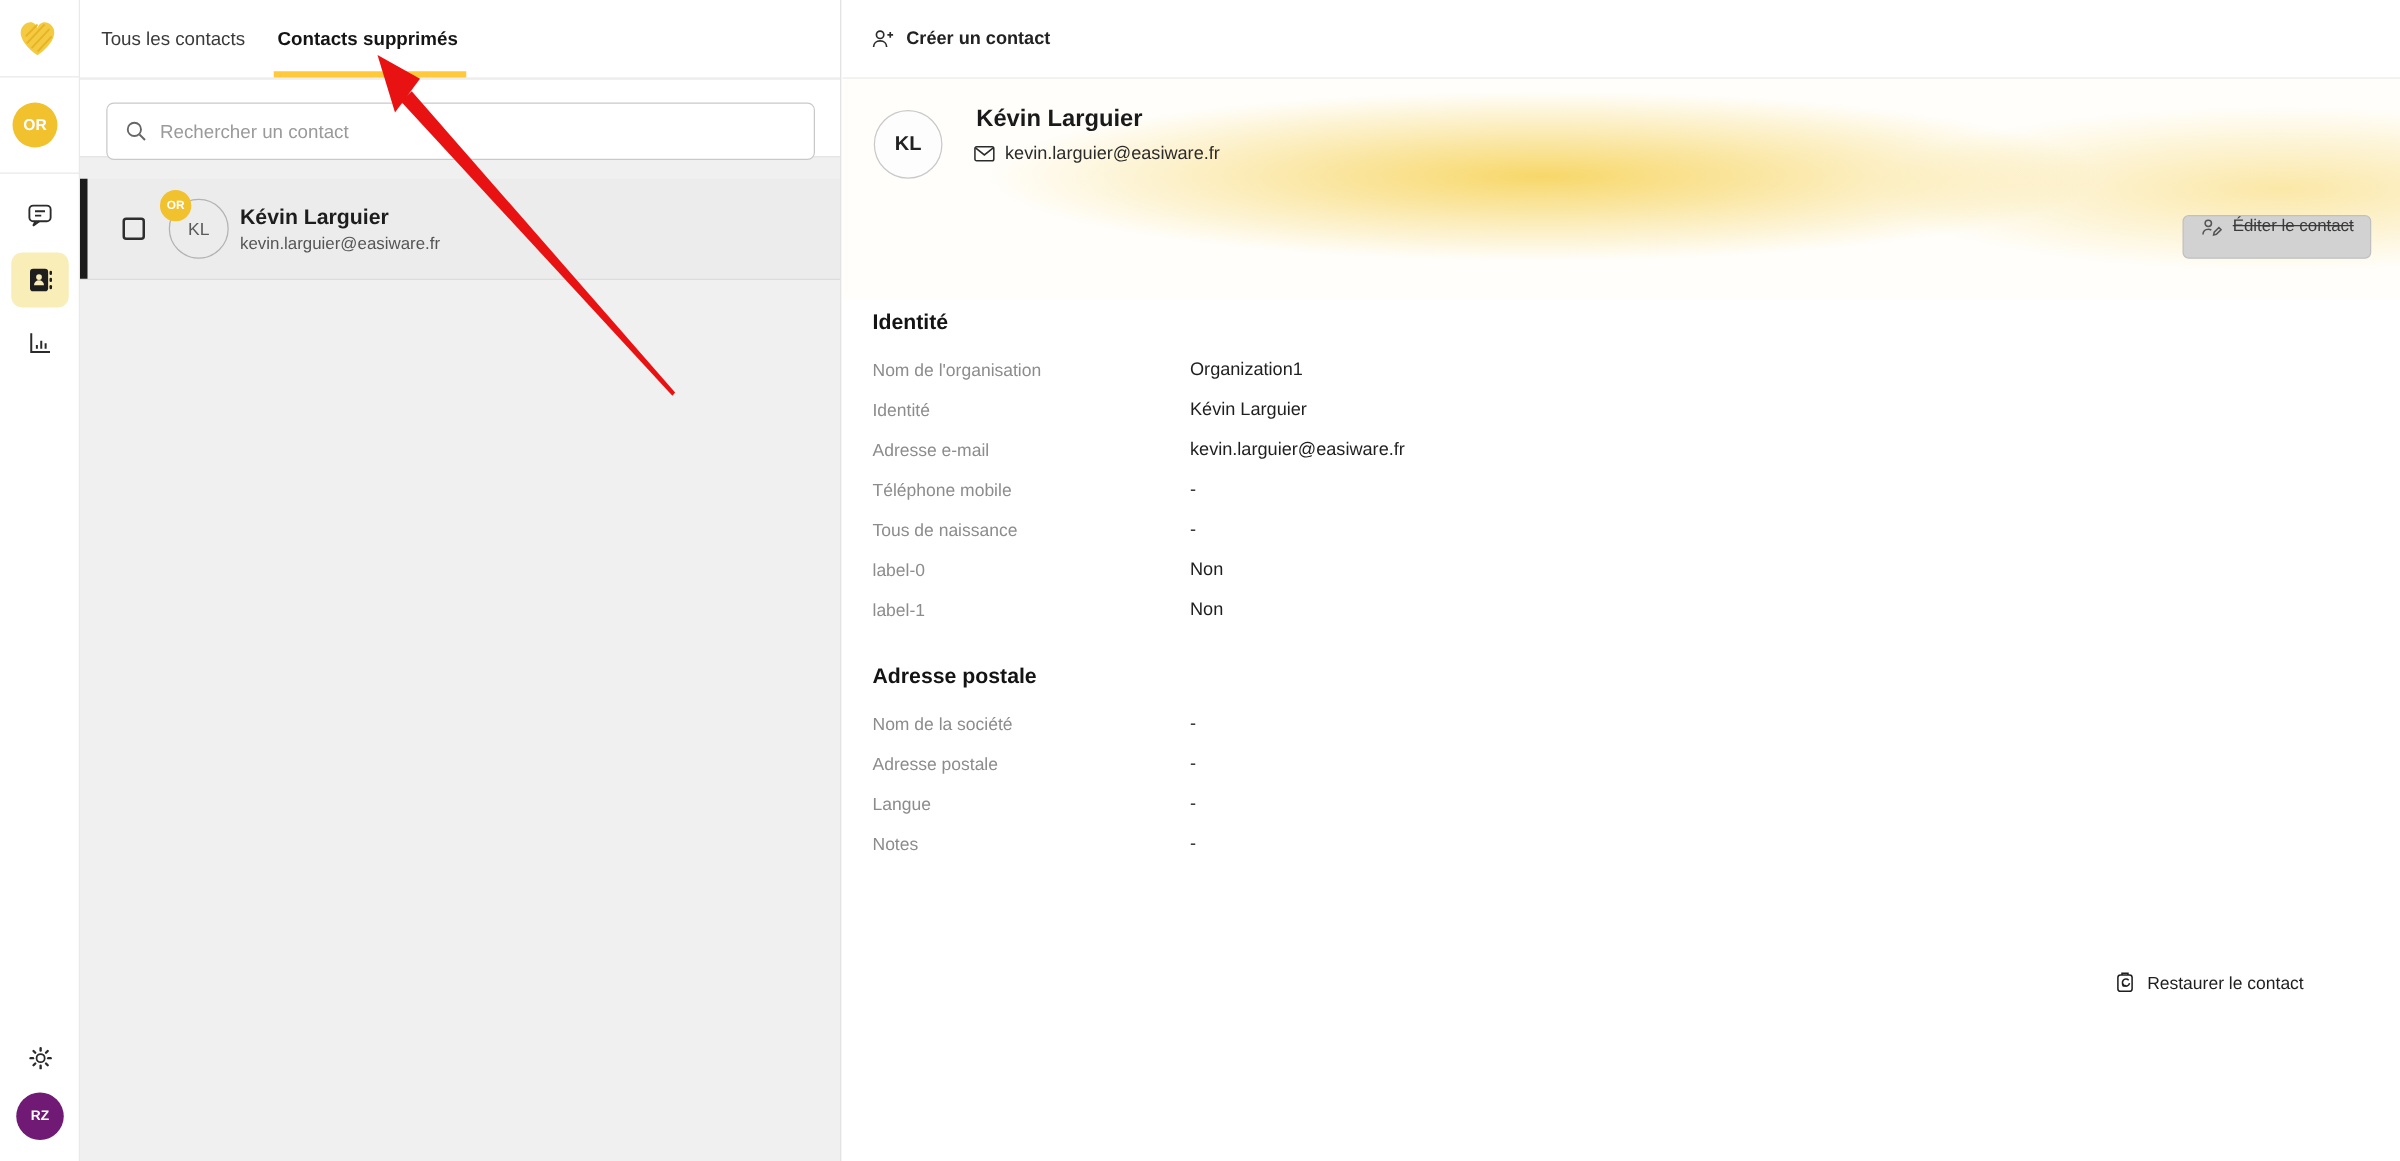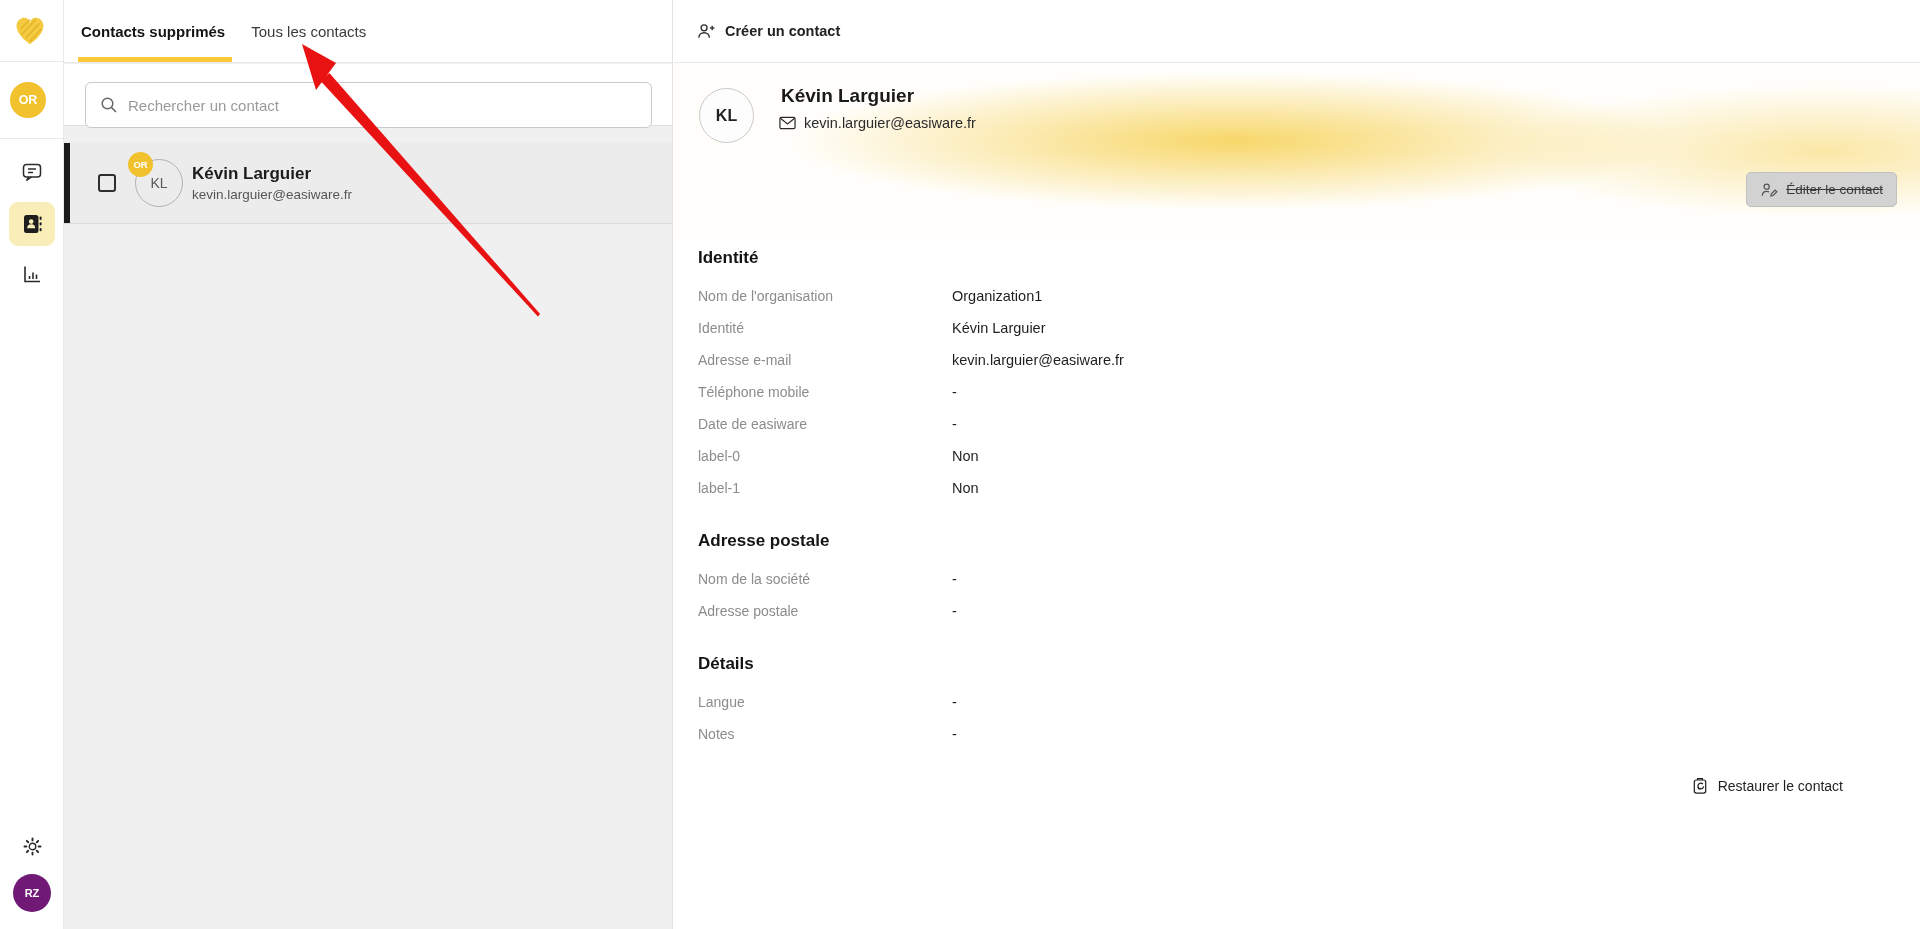--- a/index.html
+++ b/index.html
@@ -48,21 +48,21 @@
       background:
         radial-gradient(620px 95px at 560px 78px, rgba(247,213,98,0.95), rgba(247,213,98,0) 72%),
         radial-gradient(420px 85px at 1150px 88px, rgba(247,213,98,0.55), rgba(247,213,98,0) 78%),
         #fffefb; }
   .hero-avatar { position:absolute; left:25px; top:25px; width:55px; height:55px; border-radius:50%; background:#fdfdfd; border:1px solid #c9c9c9; display:flex; align-items:center; justify-content:center; font-size:16px; font-weight:bold; color:#222; }
   .hero-name { position:absolute; left:107px; top:22px; font-size:19px; font-weight:bold; color:#1a1a1a; }
   .hero-mail { position:absolute; left:105px; top:52px; display:flex; align-items:center; gap:8px; font-size:14.5px; color:#2b2b2b; }
   .tab-group { position:absolute; left:105px; top:107px; height:44px; background:#fff; border:1px solid #dcdcdc; border-radius:8px; display:flex; align-items:center; padding:0 4px; }
   .mtab { height:36px; display:flex; align-items:center; padding:0 17px; font-size:14px; color:#222; border-radius:6px; cursor:pointer; white-space:nowrap; }
   .mtab.active { background:#F8DA6E; font-weight:normal; }
-  .edit-btn { position:absolute; right:23px; top:109px; height:35px; background:#d2d2d2; border:1px solid #c0c0c0; border-radius:5px; display:flex; align-items:center; gap:8px; padding:0 13px; font-size:13.5px; color:#3a3a3a; cursor:not-allowed; }
+  .edit-btn { position:absolute; right:23px; top:109px; height:35px; background:#d2d2d2; border:1px solid #c0c0c0; border-radius:5px; display:flex; gap:8px; padding:0 13px; font-size:13.5px; color:#3a3a3a; cursor:not-allowed; }
   .edit-btn .strike { text-decoration:line-through; }
 
   .content { position:absolute; left:24px; top:240px; right:0; }
   .sec-title { font-size:17px; font-weight:bold; color:#141414; margin-top:27px; margin-bottom:12px; }
   .sec-title.first { margin-top:8px; }
   .drow { display:grid; grid-template-columns:254px auto; align-items:center; height:32px; }
   .drow .lbl { font-size:14px; color:#8c8c8c; }
   .drow .val { font-size:14.5px; color:#1f1f1f; }
 
   .restore-row { position:absolute; right:77px; top:776px; display:flex; align-items:center; gap:9px; font-size:14px; color:#1f1f1f; cursor:pointer; }
@@ -135,22 +135,22 @@
           <line x1="5.05" y1="16.95" x2="6.5" y2="15.5"></line>
             <line x1="15.5" y1="6.5" x2="16.95" y2="5.05"></line>
         </g>
       </svg>
     </div>
     <div class="user-avatar">RZ</div>
   </div>
 
   <div class="panel">
     <div class="panel-tabs">
+      <div class="ptab">Tous les contacts</div>
       <div class="ptab active">Contacts supprimés</div>
-      <div class="ptab">Tous les contacts</div>
     </div>
     <div class="search-wrap">
       <div class="search-box">
         <span>
           <svg class="ic" width="18" height="18" viewBox="0 0 18 18" fill="none" stroke="#666" stroke-width="1.5">
             <circle cx="7.5" cy="7.5" r="5.3"></circle>
               <line x1="11.6" y1="11.6" x2="16" y2="16"></line>
           </svg>
         </span>
         <input type="text" placeholder="Rechercher un contact" style="">
@@ -225,21 +225,21 @@
       </div>
       <div class="drow">
         <div class="lbl">Adresse e-mail</div>
         <div class="val">kevin.larguier@easiware.fr</div>
       </div>
       <div class="drow">
         <div class="lbl">Téléphone mobile</div>
         <div class="val">-</div>
       </div>
       <div class="drow">
-        <div class="lbl">Date de easiware</div>
+        <div class="lbl">Tous de naissance</div>
         <div class="val">-</div>
       </div>
       <div class="drow">
         <div class="lbl">label-0</div>
         <div class="val">Non</div>
       </div>
       <div class="drow">
         <div class="lbl">label-1</div>
         <div class="val">Non</div>
       </div>
@@ -247,21 +247,20 @@
       <div class="sec-title">Adresse postale</div>
       <div class="drow">
         <div class="lbl">Nom de la société</div>
         <div class="val">-</div>
       </div>
       <div class="drow">
         <div class="lbl">Adresse postale</div>
         <div class="val">-</div>
       </div>
 
-      <div class="sec-title">Détails</div>
       <div class="drow">
         <div class="lbl">Langue</div>
         <div class="val">-</div>
       </div>
       <div class="drow">
         <div class="lbl">Notes</div>
         <div class="val">-</div>
       </div>
     </div>
 

